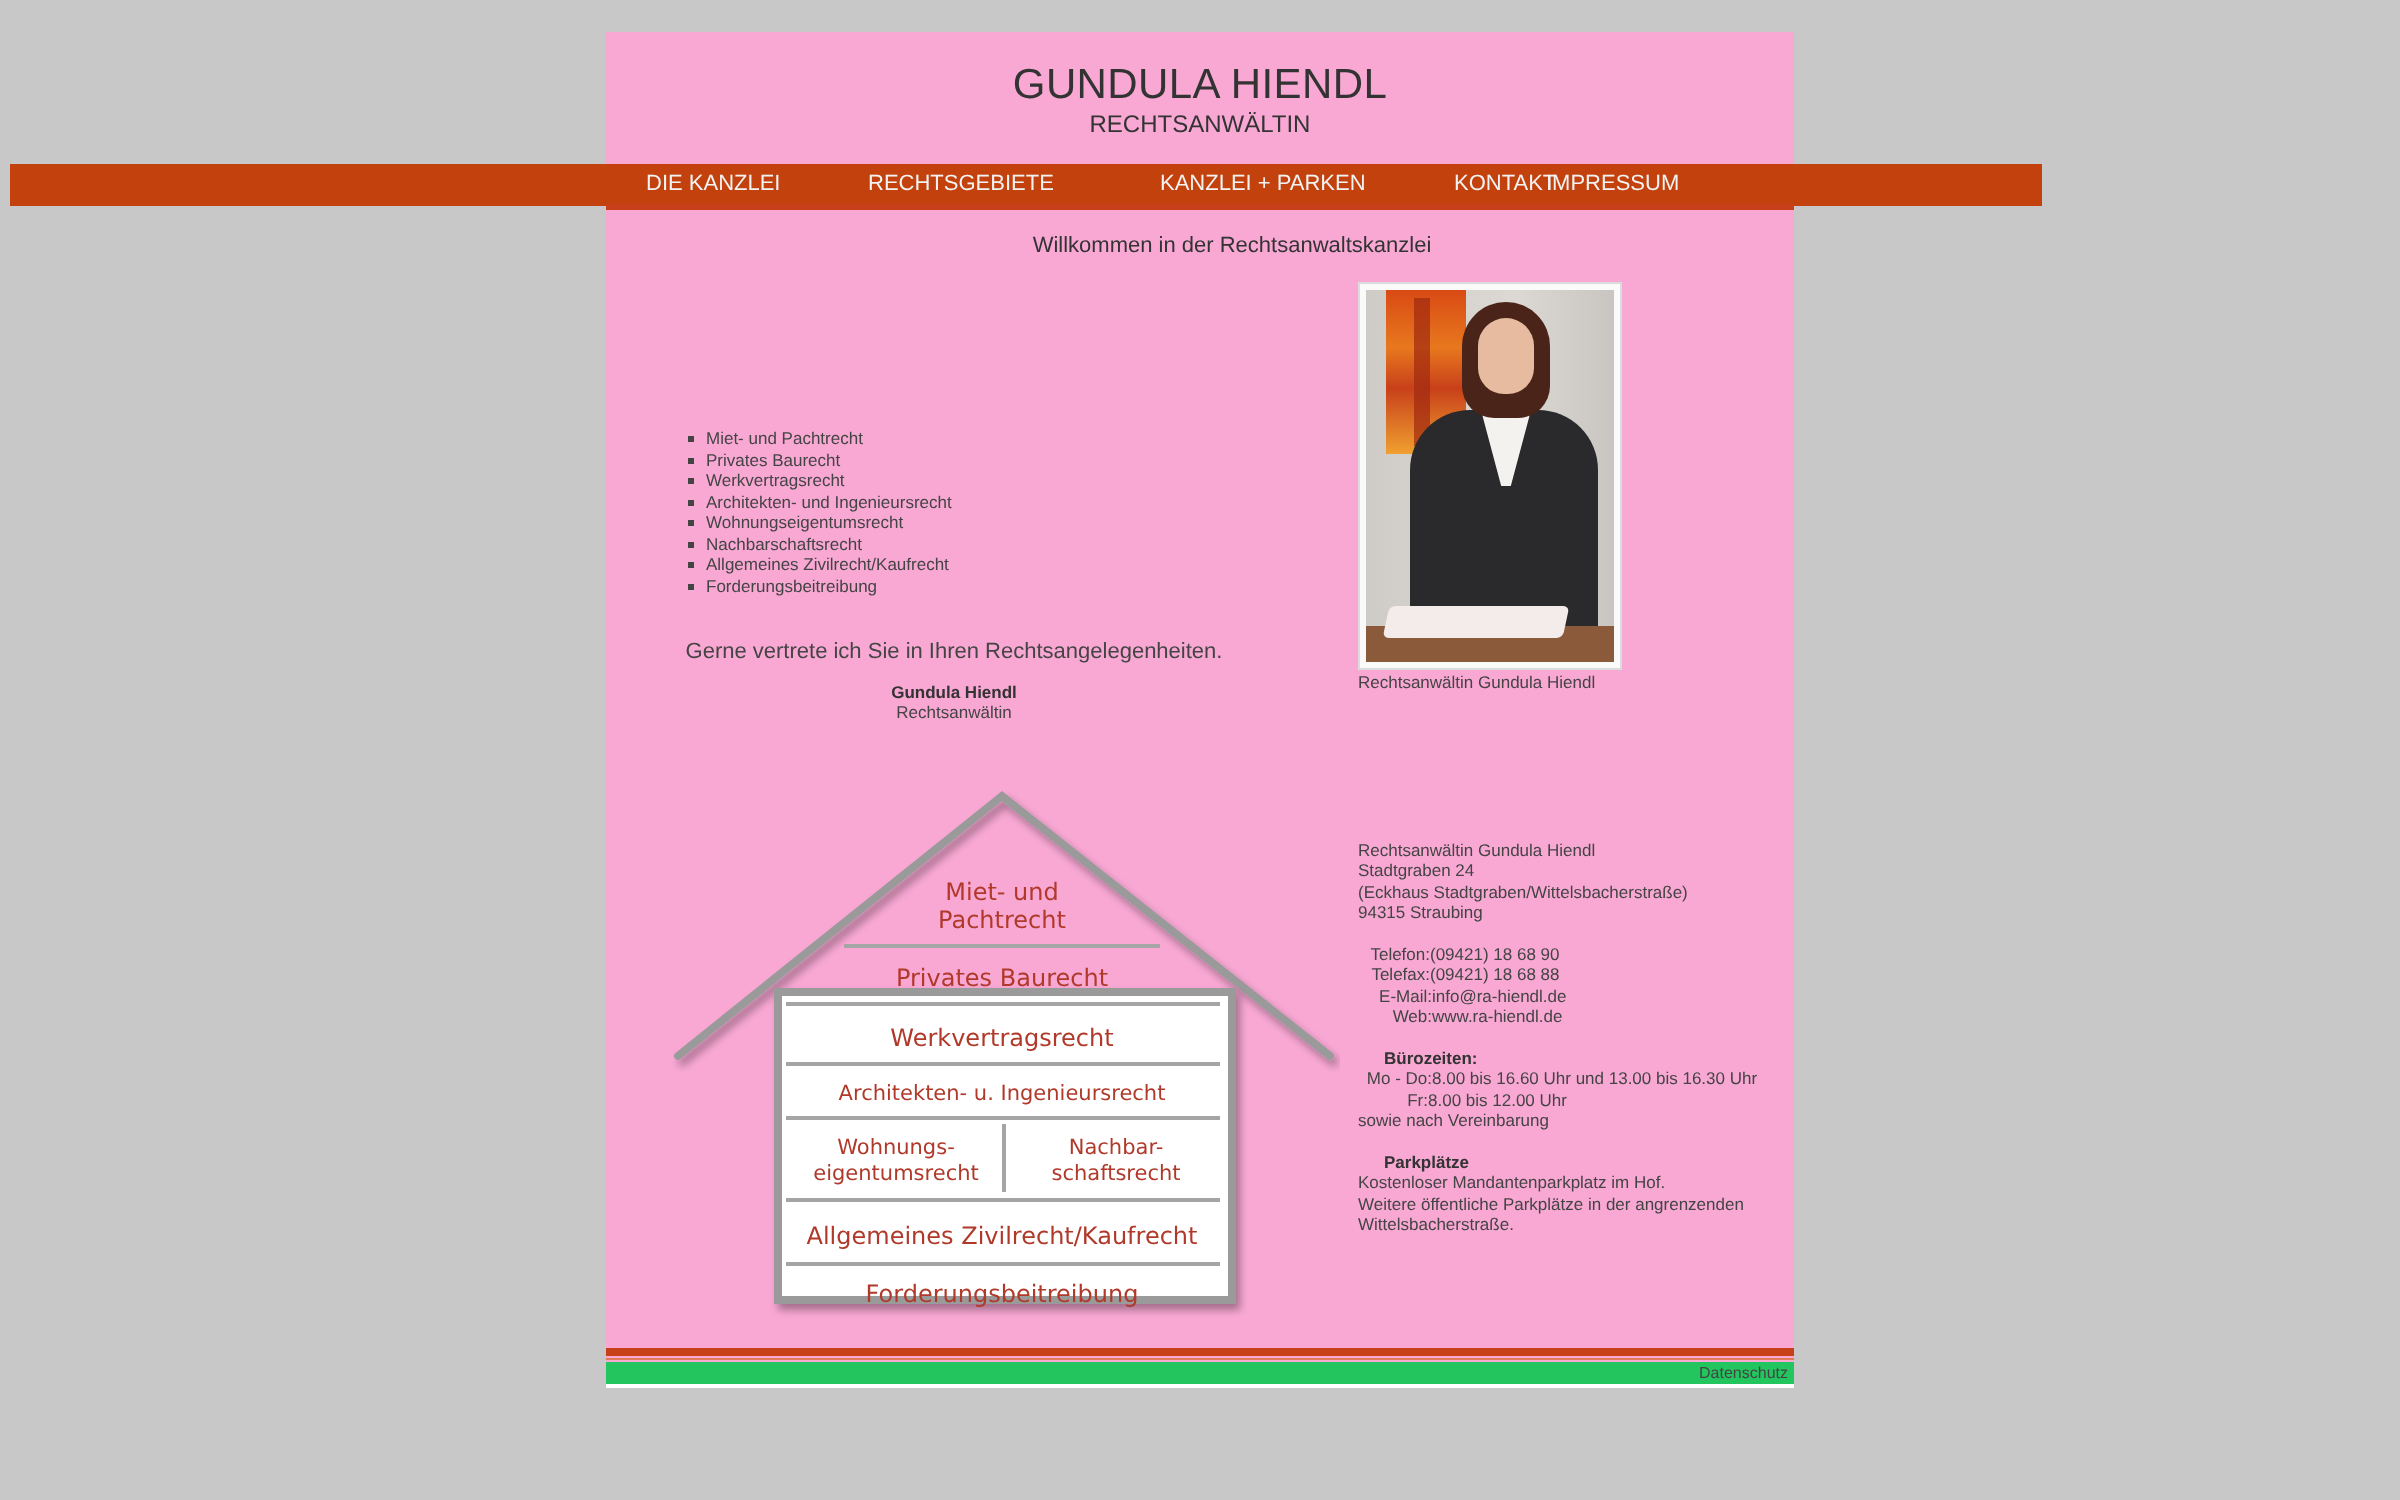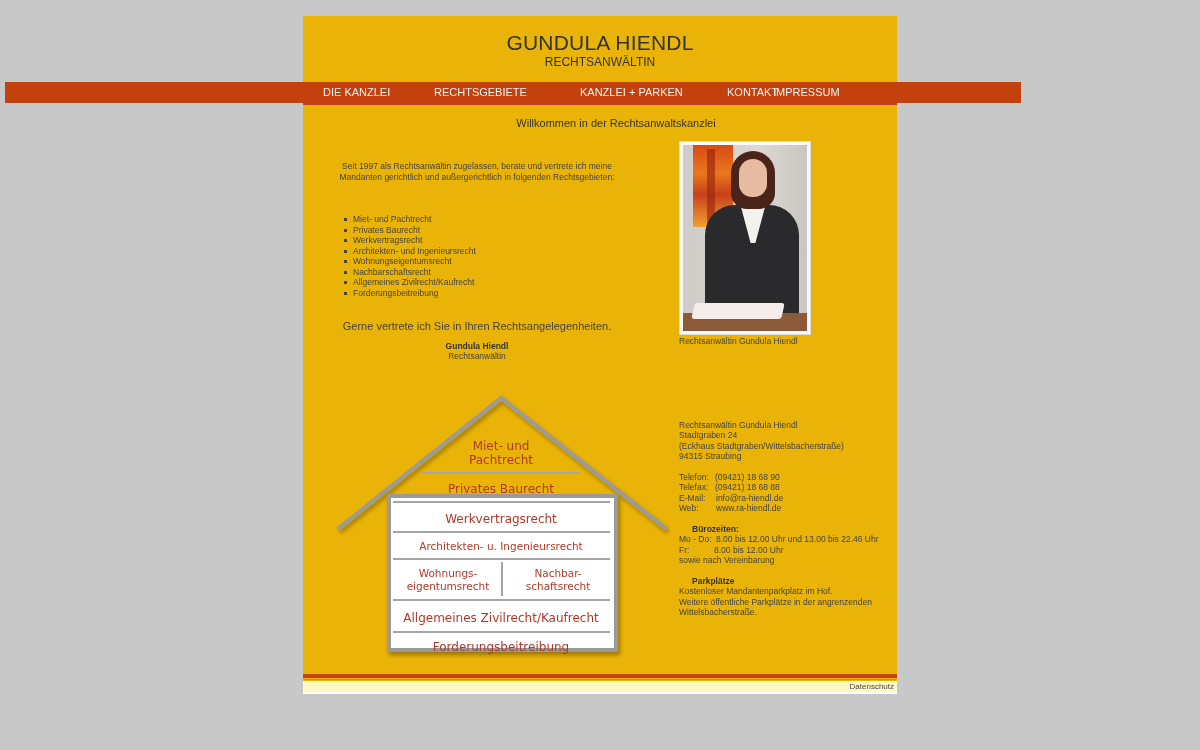--- a/index.html
+++ b/index.html
@@ -5,21 +5,21 @@
   * { box-sizing: border-box; margin: 0; padding: 0; }
   html, body { width: 1200px; height: 750px; overflow: hidden; }
   body {
     background: #c8c8c8;
     font-family: "Liberation Sans", sans-serif;
     color: #444;
     position: relative;
   }
   .page {
     position: absolute; left: 303px; top: 16px; width: 594px; height: 678px;
-    background: #eab308;
+    background: #f9a8d4;
   }
   .header-title {
     position: absolute; left: 0; top: 15px; width: 594px; text-align: center;
     font-size: 21px; color: #333; letter-spacing: 0.2px;
   }
   .header-sub {
     position: absolute; left: 0; top: 39px; width: 594px; text-align: center;
     font-size: 12px; color: #333;
   }
   .navbar {
@@ -102,53 +102,52 @@
     transform: skewX(-12deg); border-radius: 3px;
   }
   .photo-caption {
     position: absolute; left: 376px; top: 320px; font-size: 8.5px; color: #444; white-space: nowrap;
   }
   .contact {
     position: absolute; left: 376px; top: 404px; width: 210px;
     font-size: 8.5px; line-height: 10.4px; color: #444;
   }
   .contact .gap { height: 10.4px; }
-  .contact .row { display: flex; }
+  .contact .row { display: flex; text-align: right; }
   .contact .lbl { width: 36px; flex: none; }
   .contact .lbl2 { width: 37px; flex: none; }
   .contact b { color: #333; padding-left: 13px; }
   .house {
     position: absolute; left: 27px; top: 362px; width: 340px; height: 282px;
   }
   .footer-band {
     position: absolute; left: 303px; top: 674px; width: 594px; height: 4px; background: #c8401a;
   }
   .footer-line {
     position: absolute; left: 303px; top: 679px; width: 594px; height: 1px; background: #e07a5a;
   }
   .footer-bar {
-    position: absolute; left: 303px; top: 681px; width: 594px; height: 11px; background: #fef9c3;
+    position: absolute; left: 303px; top: 681px; width: 594px; height: 11px; background: #22c55e;
   }
   .footer-link {
     position: absolute; right: 3px; top: 0; font-size: 8px; line-height: 11px; color: #444; text-decoration: none;
   }
   .page-border-bottom {
     position: absolute; left: 303px; top: 692px; width: 594px; height: 2px; background: #fff;
   }
 </style>
 </head>
 <body>
 
 <div class="page">
   <div class="header-title">GUNDULA HIENDL</div>
   <div class="header-sub">RECHTSANWÄLTIN</div>
 
   <div class="welcome">Willkommen in der Rechtsanwaltskanzlei</div>
 
-  <div class="intro">Seit 1997 als Rechtsanwältin zugelassen, berate und vertrete ich meine Mandanten gerichtlich und außergerichtlich in folgenden Rechtsgebieten:</div>
 
   <ul class="areas">
     <li>Miet- und Pachtrecht</li>
     <li>Privates Baurecht</li>
     <li>Werkvertragsrecht</li>
     <li>Architekten- und Ingenieursrecht</li>
     <li>Wohnungseigentumsrecht</li>
     <li>Nachbarschaftsrecht</li>
     <li>Allgemeines Zivilrecht/Kaufrecht</li>
     <li>Forderungsbeitreibung</li>
@@ -236,21 +235,21 @@
       <span>info@ra-hiendl.de</span>
     </div>
     <div class="row">
       <span class="lbl2">Web:</span>
       <span>www.ra-hiendl.de</span>
     </div>
     <div class="gap"></div>
     <div><b>Bürozeiten:</b></div>
     <div class="row">
       <span style="width:37px;flex:none">Mo - Do:</span>
-      <span>8.00 bis 12.00 Uhr und 13.00 bis 22.46 Uhr</span>
+      <span>8.00 bis 16.60 Uhr und 13.00 bis 16.30 Uhr</span>
     </div>
     <div class="row">
       <span style="width:35px;flex:none">Fr:</span>
       <span>8.00 bis 12.00 Uhr</span>
     </div>
     <div>sowie nach Vereinbarung</div>
     <div class="gap"></div>
     <div><b>Parkplätze</b></div>
     <div>Kostenloser Mandantenparkplatz im Hof.</div>
     <div>Weitere öffentliche Parkplätze in der angrenzenden</div>

